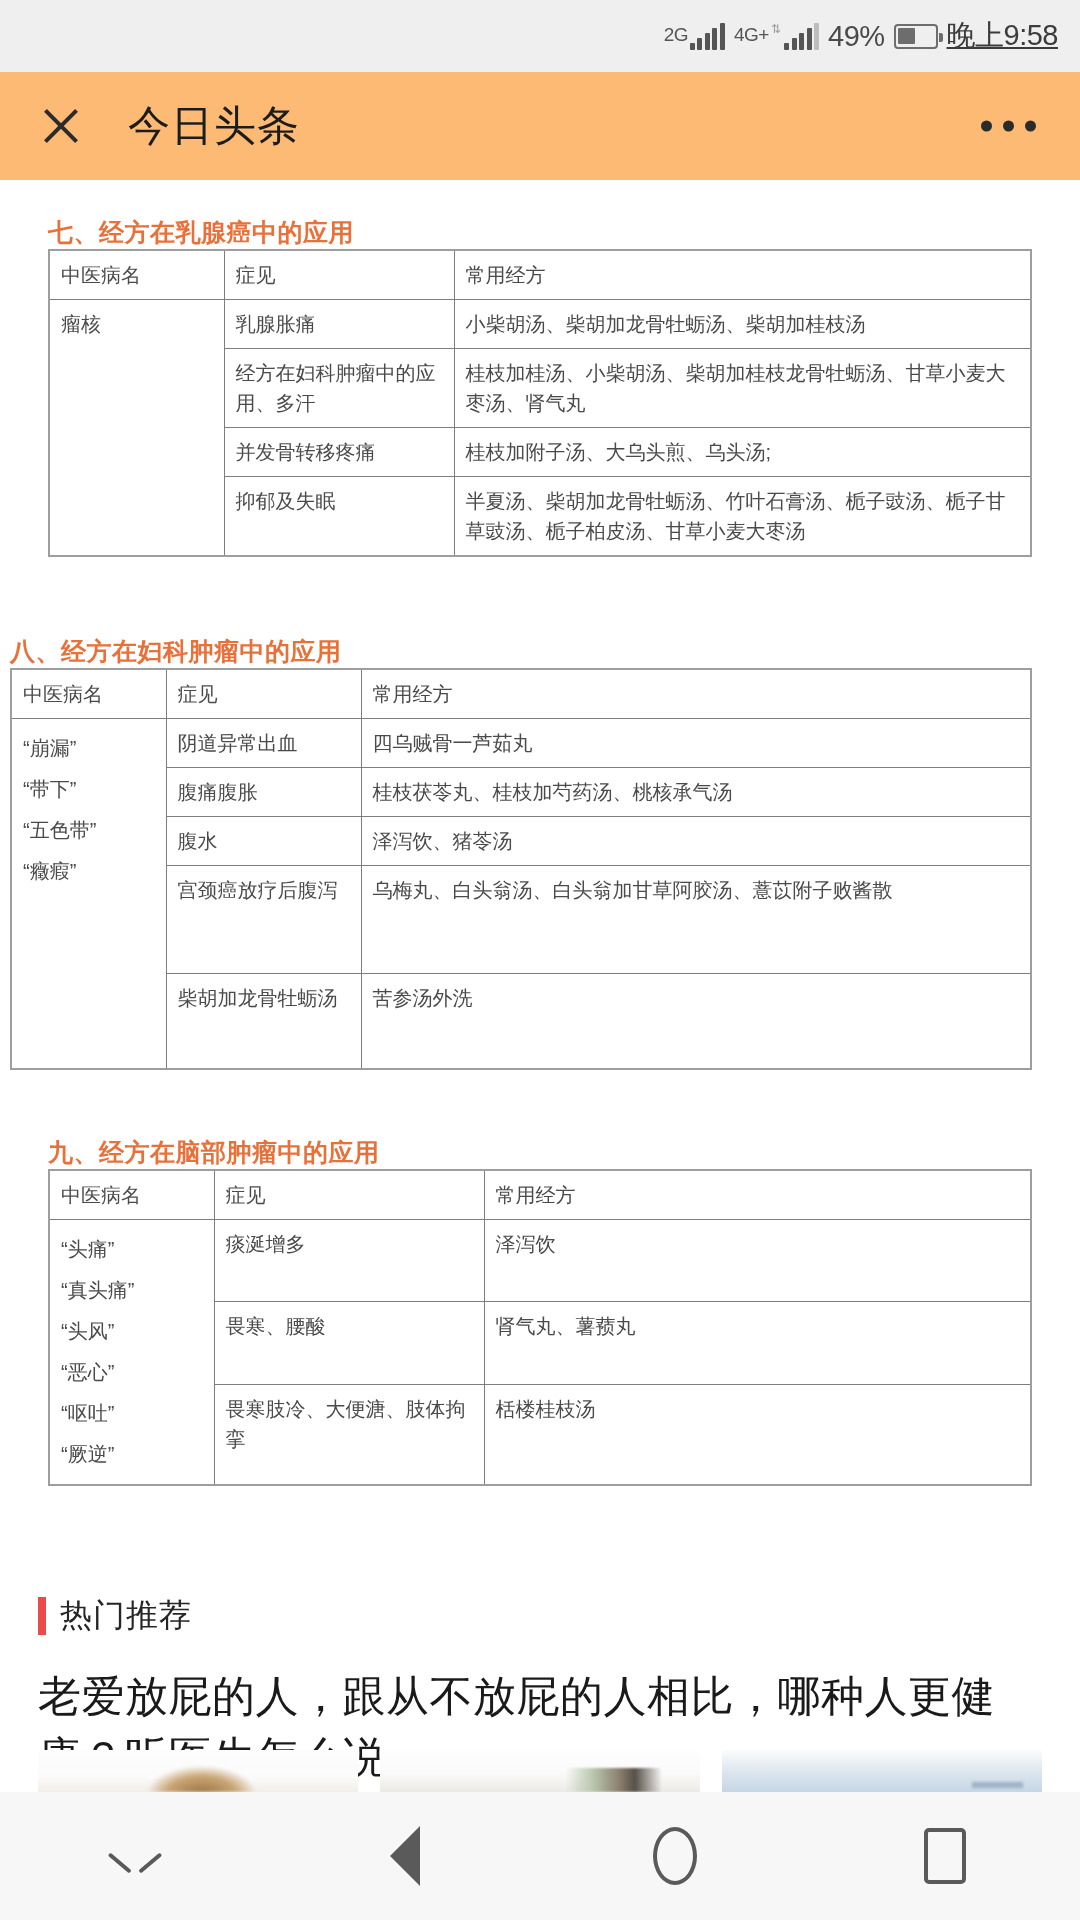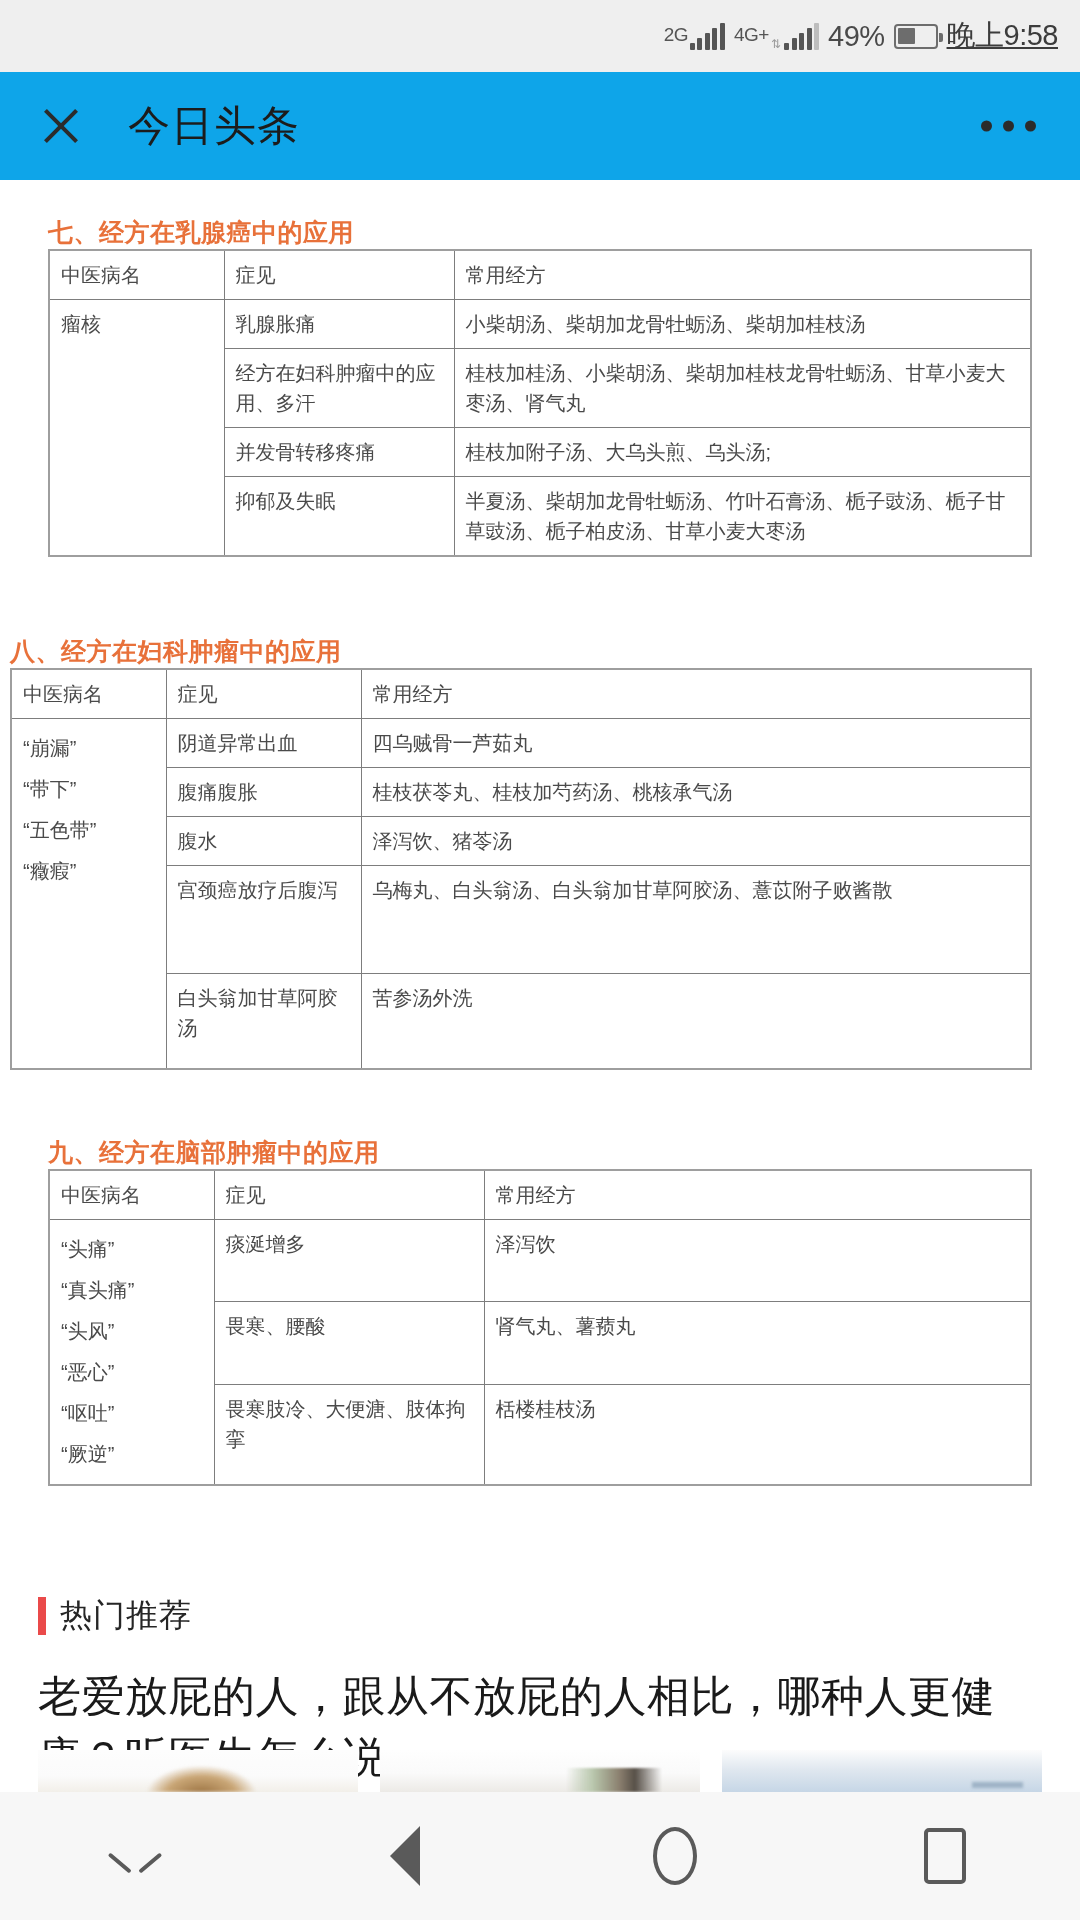--- a/index.html
+++ b/index.html
@@ -10,21 +10,21 @@
     overflow:hidden;
     position:relative;
   }
 
   
   #status-bar{
     height:72px; background:#efefef;
     display:flex; align-items:center; justify-content:flex-end;
     padding-right:22px; gap:9px;
   }
-  .sb-net{ display:flex; align-items:flex-end; gap:2px; }
+  .sb-net{ display:flex; gap:2px; }
   .sb-tag{
     font-size:19px; color:#555; line-height:1;
     align-self:flex-start; margin-top:2px; letter-spacing:-.5px;
   }
   .bars{ display:flex; align-items:flex-end; gap:2.5px; height:27px; }
   .bars i{ display:block; width:5px; background:#555; border-radius:1px; }
   .bars i:nth-child(1){ height:7px; }
   .bars i:nth-child(2){ height:12px; }
   .bars i:nth-child(3){ height:17px; }
   .bars i:nth-child(4){ height:22px; }
@@ -38,21 +38,21 @@
   }
   .battery::after{
     content:""; position:absolute; right:-7px; top:7px;
     width:4px; height:9px; background:#6d6d6d; border-radius:0 2px 2px 0;
   }
   .battery span{ display:block; height:100%; background:#6d6d6d; border-radius:1px; }
   #clock{ font-size:29px; color:#3c3c3c; letter-spacing:-.5px;text-decoration:underline; }
 
   
   #app-header{
-    height:108px; background:#0ea5e9;
+    height:108px; background:#fdba74;
     display:flex; align-items:center; padding:0 36px;
     position:relative;
   }
   #close-icon{ width:50px; height:50px; position:relative; flex:none; cursor:pointer; }
   #close-icon::before, #close-icon::after{
     content:""; position:absolute; left:3px; top:23px;
     width:44px; height:4px; background:#2b2b2b;
   }
   #close-icon::before{ transform:rotate(45deg); }
   #close-icon::after{ transform:rotate(-45deg); }
@@ -269,21 +269,21 @@
         </tr>
         <tr>
           <td>腹水</td>
           <td>泽泻饮、猪苓汤</td>
         </tr>
         <tr style="height:108px">
           <td>宫颈癌放疗后腹泻</td>
           <td>乌梅丸、白头翁汤、白头翁加甘草阿胶汤、薏苡附子败酱散</td>
         </tr>
         <tr style="height:95px">
-          <td>白头翁加甘草阿胶汤</td>
+          <td>柴胡加龙骨牡蛎汤</td>
           <td>苦参汤外洗</td>
         </tr>
       </tbody>
     </table>
   </div>
 
   <div class="section" id="sec3">
     <div class="sec-title">九、经方在脑部肿瘤中的应用</div>
     <table class="tcm t3">
       <colgroup>

